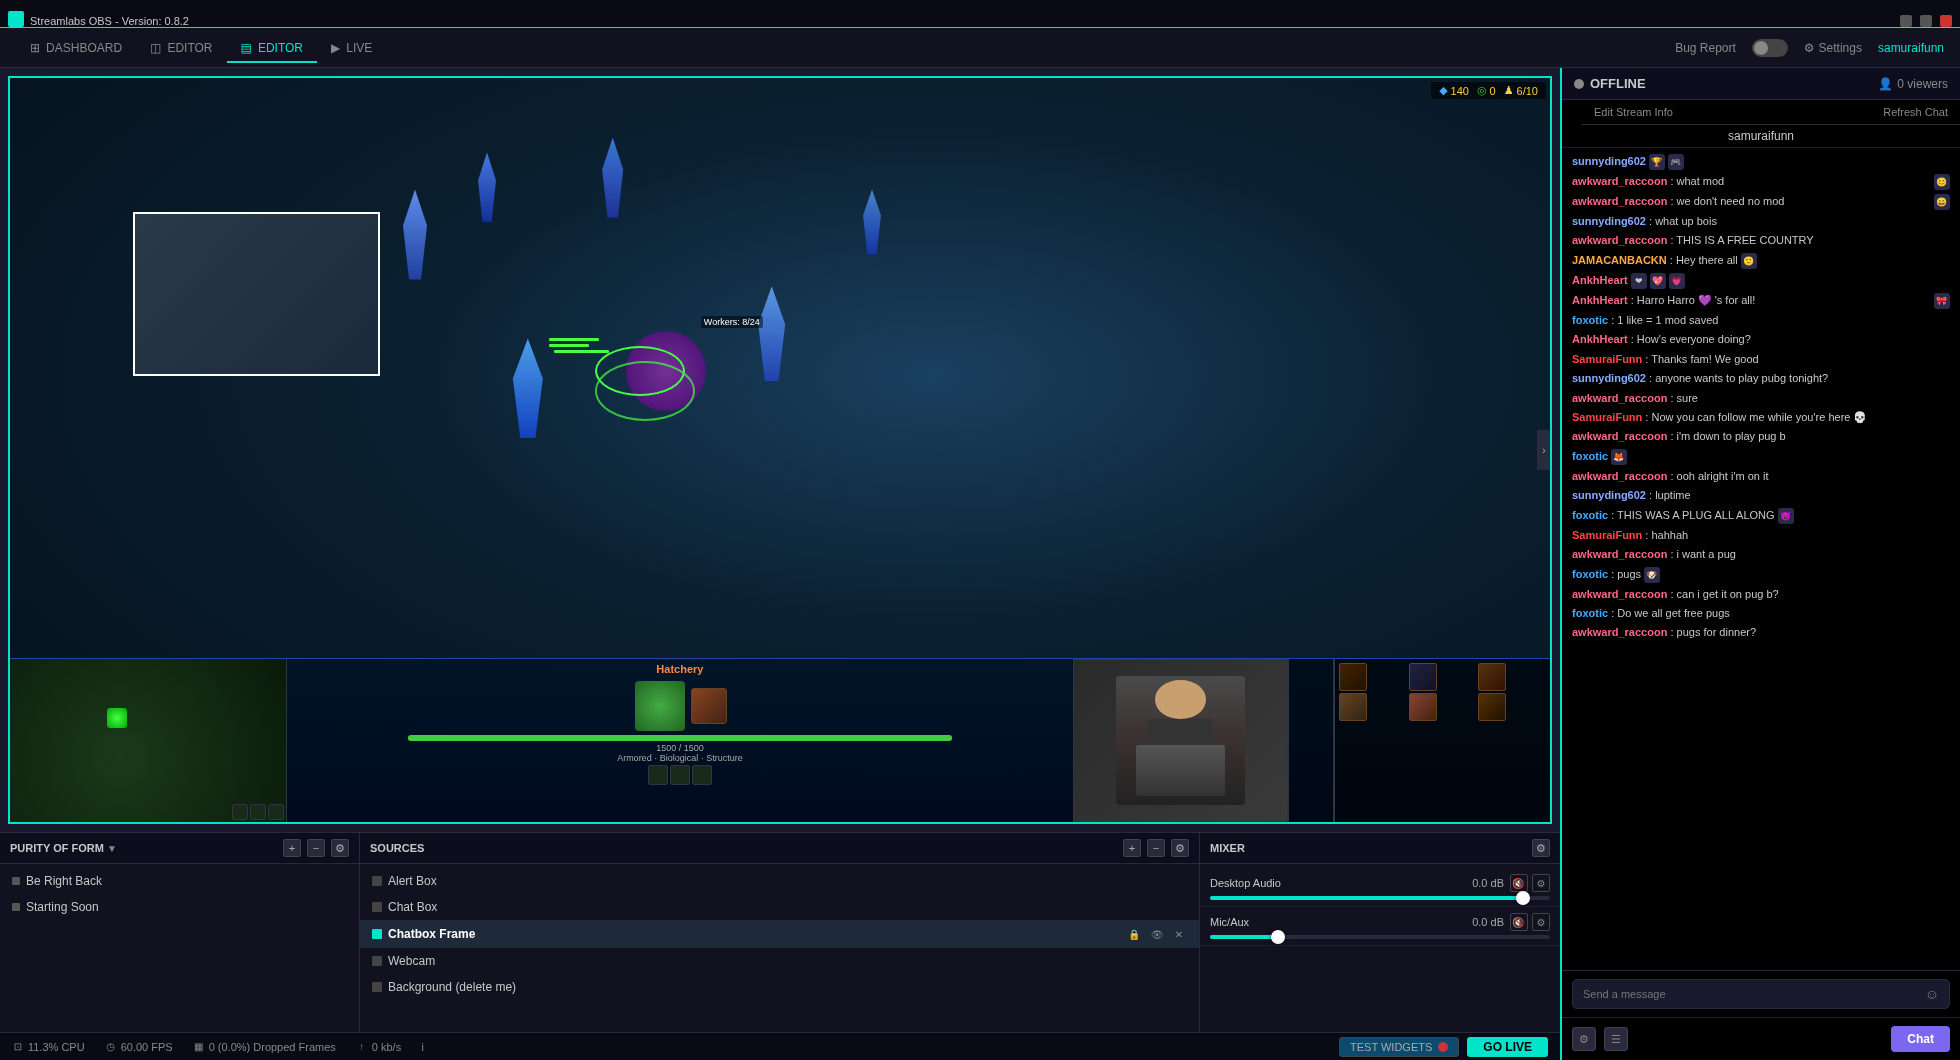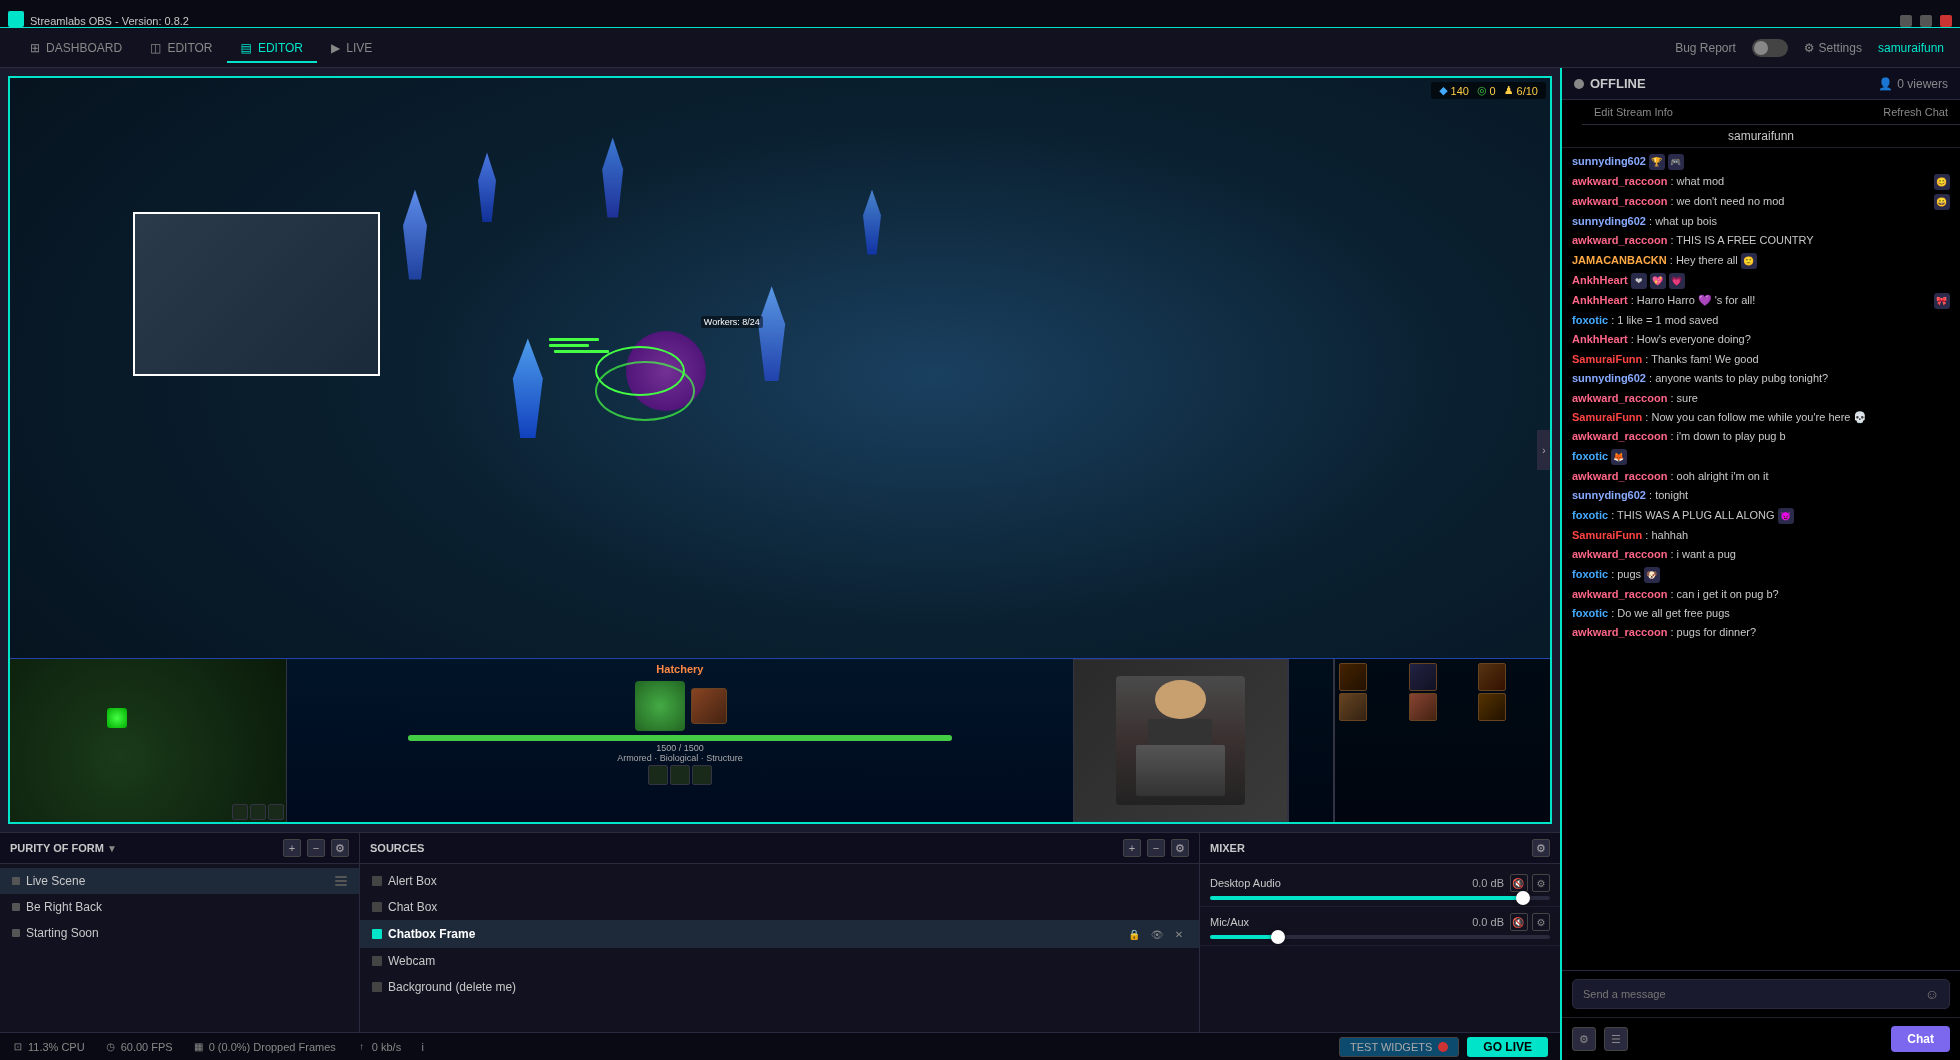--- a/index.html
+++ b/index.html
@@ -892,29 +892,20 @@
             <span>PURITY OF FORM</span>
             <span style="color:#888;font-size:10px;"> ▼</span>
           </span>
           <div class="panel-controls">
             <div class="panel-btn">+</div>
             <div class="panel-btn">−</div>
             <div class="panel-btn">⚙</div>
           </div>
         </div>
         <div class="panel-content">
-          <div class="scene-item active">
-            <div class="scene-item-icon"></div>
-            <span>Live Scene</span>
-            <div class="drag-handle">
-              <div class="drag-dot"></div>
-              <div class="drag-dot"></div>
-              <div class="drag-dot"></div>
-            </div>
-          </div>
           <div class="scene-item">
             <div class="scene-item-icon"></div>
             <span>Be Right Back</span>
           </div>
           <div class="scene-item">
             <div class="scene-item-icon"></div>
             <span>Starting Soon</span>
           </div>
         </div>
       </div>
@@ -1142,21 +1133,21 @@
         <span class="emote-badge">🦊</span>
       </div>
 
       <div class="chat-msg u-awkward">
         <span class="username">awkward_raccoon</span>
         <span class="msg-text">: ooh alright i'm on it</span>
       </div>
 
       <div class="chat-msg u-sunnyding">
         <span class="username">sunnyding602</span>
-        <span class="msg-text">: tonight</span>
+        <span class="msg-text">: luptime</span>
       </div>
 
       <div class="chat-msg u-foxotic">
         <span class="username">foxotic</span>
         <span class="msg-text">: THIS WAS A PLUG ALL ALONG</span>
         <span class="emote-badge">😈</span>
       </div>
 
       <div class="chat-msg u-samurai">
         <span class="username">SamuraiFunn</span>

